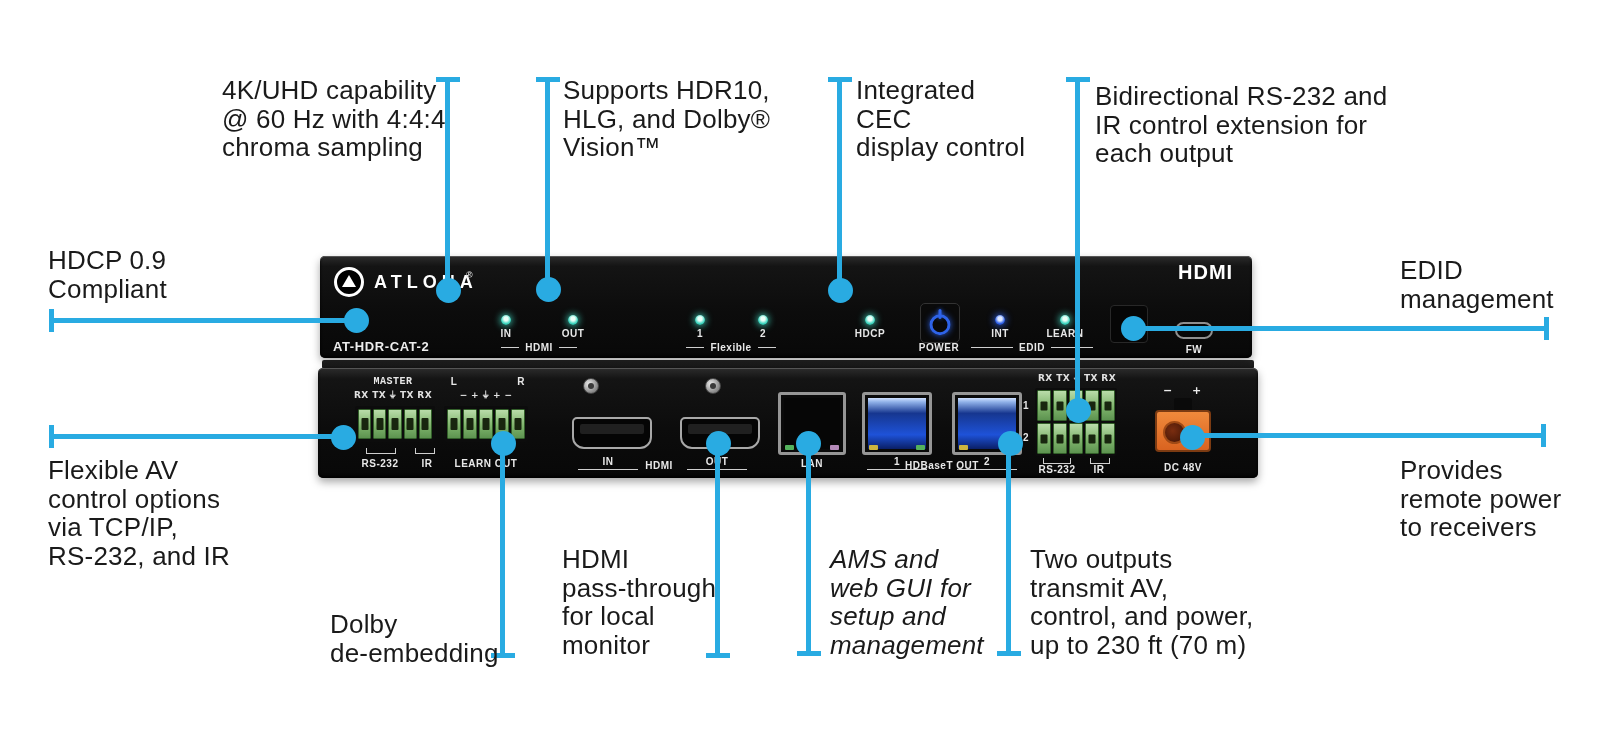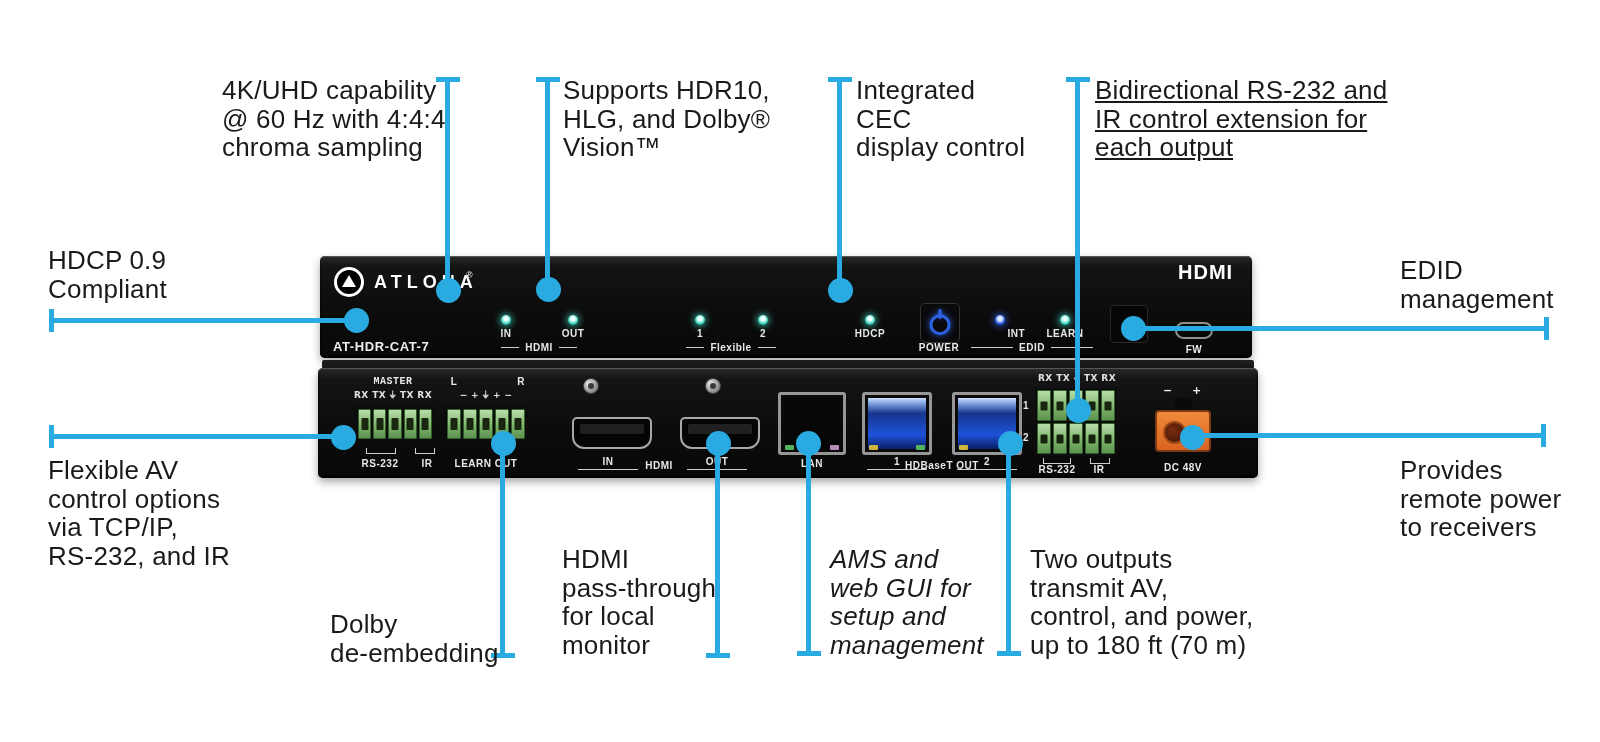--- a/index.html
+++ b/index.html
@@ -90,21 +90,21 @@
 <div id="canvas">
 
   <div class="sliver" style="left:322px;top:360px;width:932px;height:9px;"></div>
 
   <div class="panel" style="left:320px;top:256px;width:932px;height:102px;">
     <span class="atl-ring" style="left:14px;top:11px;">
       <span class="atl-tri"></span>
     </span>
     <span class="brand" style="left:54px;top:16px;">ATLONA</span>
     <span class="brand-reg" style="left:146px;top:14px;">®</span>
-    <span class="model" style="left:13px;top:83px;">AT-HDR-CAT-7</span>
+    <span class="model" style="left:13px;top:83px;">AT-HDR-CAT-2</span>
 
     <span class="led teal" style="left:181px;top:59px;"></span>
     <span class="led teal" style="left:248px;top:59px;"></span>
     <span class="plabel" style="left:166px;top:72px;width:40px;">IN</span>
     <span class="plabel" style="left:233px;top:72px;width:40px;">OUT</span>
     <span class="glabel" style="left:169px;top:86px;width:100px;">
         <span>HDMI</span>
       </span>
 
     <span class="led teal" style="left:375px;top:59px;"></span>
@@ -119,21 +119,21 @@
     <span class="plabel" style="left:525px;top:72px;width:50px;">HDCP</span>
 
     <span class="pwrbtn" style="left:600px;top:47px;">
       <span class="pwr-ring"></span>
       <span class="pwr-bar"></span>
     </span>
     <span class="plabel" style="left:589px;top:86px;width:60px;">POWER</span>
 
     <span class="led blue" style="left:675px;top:59px;"></span>
     <span class="led teal" style="left:740px;top:59px;"></span>
-    <span class="plabel" style="left:655px;top:72px;width:50px;text-align:right;">INT</span>
+    <span class="plabel" style="left:655px;top:72px;width:50px;">INT</span>
     <span class="plabel" style="left:720px;top:72px;width:50px;">LEARN</span>
     <span class="glabel wide" style="left:627px;top:86px;width:170px;">
         <span>EDID</span>
       </span>
 
     <span class="edidbtn" style="left:790px;top:49px;"></span>
     <span class="usbc" style="left:855px;top:66px;"></span>
     <span class="plabel" style="left:854px;top:88px;width:40px;">FW</span>
 
     <span class="hdmilogo" style="left:858px;top:5px;">HDMI</span>
@@ -246,21 +246,21 @@
   <div>
     <div class="co" style="left:856px;top:76px;">Integrated
 CEC
 display control</div>
     <div class="ln" style="left:828px;top:77px;width:24px;height:5px;"></div>
     <div class="ln" style="left:837px;top:77px;width:5px;height:213px;"></div>
     <div class="dot" style="left:828px;top:278px;"></div>
   </div>
 
   <div>
-    <div class="co" style="left:1095px;top:76px;text-decoration:underline;">Bidirectional RS-232 and
+    <div class="co" style="left:1095px;top:82px;">Bidirectional RS-232 and
 IR control extension for
 each output</div>
     <div class="ln" style="left:1066px;top:77px;width:24px;height:5px;"></div>
     <div class="ln" style="left:1075px;top:77px;width:5px;height:333px;"></div>
     <div class="dot" style="left:1066px;top:398px;"></div>
   </div>
 
   <div>
     <div class="co" style="left:48px;top:246px;">HDCP 0.9
 Compliant</div>
@@ -324,16 +324,16 @@
 management</div>
   </div>
 
   <div>
     <div class="dot" style="left:998px;top:431px;"></div>
     <div class="ln" style="left:1006px;top:443px;width:5px;height:210px;"></div>
     <div class="ln" style="left:997px;top:651px;width:24px;height:5px;"></div>
     <div class="co" style="left:1030px;top:545px;">Two outputs
 transmit AV,
 control, and power,
-up to 180 ft (70 m)</div>
+up to 230 ft (70 m)</div>
   </div>
 
 </div>
 
 </body></html>

